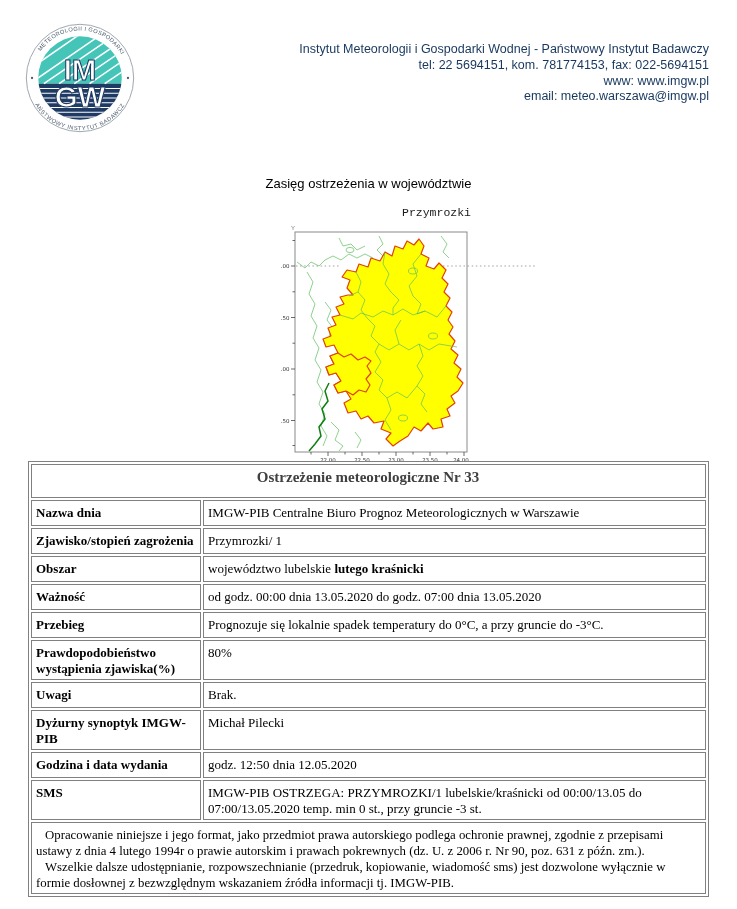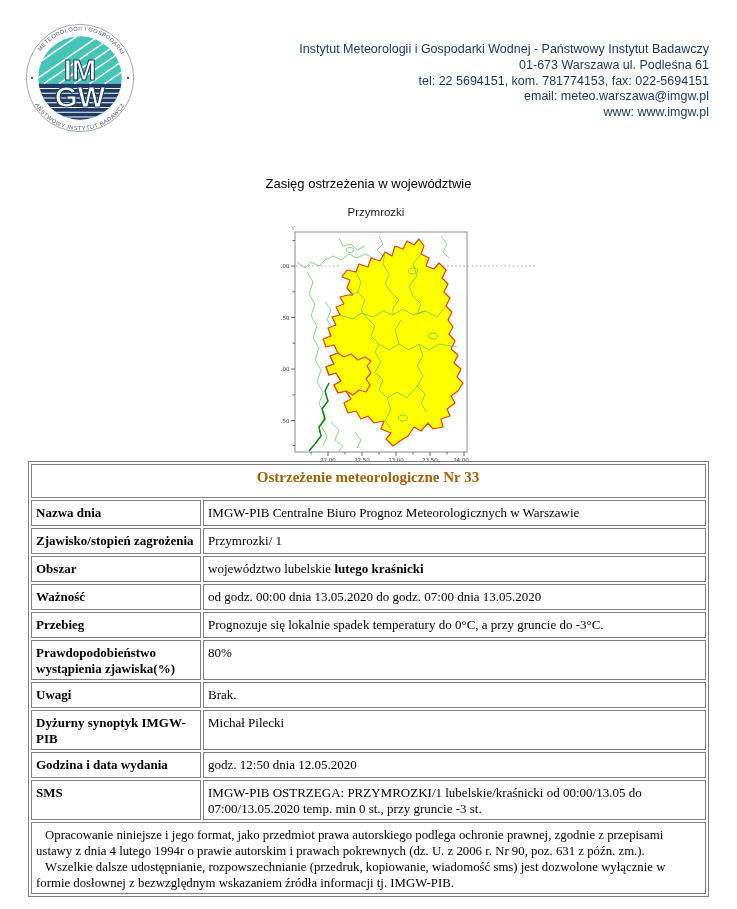--- a/index.html
+++ b/index.html
@@ -8,22 +8,22 @@
 
   
   .logo-wrap { position:absolute; left:23px; top:21px; width:114px; height:114px; }
   .org-lines { position:absolute; top:31px; right:28px; text-align:right;
                color:#17375E; font-size:12.5px; line-height:15.8px;margin-top:11px; }
   .org-lines .bold { font-weight:bold; }
 
   
   .section-title { position:absolute; top:176px; left:0; width:737px; text-align:center;
                    font-size:13px; color:#000; }
-  .map-label { position:absolute; top:206px; left:281px; width:190px; text-align:center;
-               font-size:11.5px; color:#1a1a1a; }
+  .map-label { position:absolute; top:206px; left:281px; width:190px; text-align:right;
+               font-size:11.5px; color:#1a1a1a;font-family:Liberation Mono, monospace; }
   .map-svg { position:absolute; left:281px; top:224px; }
 
   
   table.warning { position:absolute; left:28px; top:461px; width:681px;
                   border-collapse:separate; border-spacing:2px;
                   border:1px solid #808080; background:#fff;
                   font-family:"Liberation Serif","DejaVu Serif",serif; font-size:13px; color:#000; }
   table.warning td { border:1px solid #808080; vertical-align:top; padding:4px 5px 2px 4px; }
   td.lbl { width:170px; font-weight:bold; }
   td.ttl { text-align:center; font-weight:bold; font-size:15px; height:34px; padding-top:9px; }
@@ -76,24 +76,23 @@
     <text font-family="Liberation Sans, sans-serif" font-size="6" fill="#4a5a6a" letter-spacing="0.6">
       <textPath href="#arcBot" startOffset="50%" text-anchor="middle">PAŃSTWOWY INSTYTUT BADAWCZY</textPath>
     </text>
     <circle cx="9.5" cy="60" r="1.2" fill="#4a5a6a"></circle>
     <circle cx="110.5" cy="60" r="1.2" fill="#4a5a6a"></circle>
   </svg>
 </div>
 
 <div class="org-lines">
   <div>Instytut Meteorologii i Gospodarki Wodnej - Państwowy Instytut Badawczy</div>
-  <div>01-673 Warszawa ul. Podleśna 61</div>
   <div>tel: 22 5694151, kom. 781774153, fax: 022-5694151</div>
+  <div>www: www.imgw.pl</div>
   <div>email: meteo.warszawa@imgw.pl</div>
-  <div>www: www.imgw.pl</div>
 </div>
 
 <div class="section-title">Zasięg ostrzeżenia w województwie</div>
 <div class="map-label">Przymrozki</div>
 
 <svg class="map-svg" width="260" height="242" viewBox="0 0 260 242">
   <text x="10" y="6" font-size="6" fill="#777">Y</text>
   <g transform="translate(14,8)">
 
     <rect x="0" y="0" width="172" height="220" fill="#ffffff" stroke="#8a8a8a" stroke-width="1"></rect>
@@ -175,21 +174,21 @@
       <text x="135" y="230" text-anchor="middle">23.50</text>
       <text x="166" y="230" text-anchor="middle">24.00</text>
     </g>
   </g>
 </svg>
 
 <table class="warning">
   <tbody>
       <tr>
     <td class="ttl" colspan="2">
-      <span style="color:#a16207;">Ostrzeżenie meteorologiczne Nr 33</span>
+      <span style="color:#404040;">Ostrzeżenie meteorologiczne Nr 33</span>
     </td>
   </tr>
   <tr class="std">
     <td class="lbl">Nazwa dnia</td>
     <td>IMGW-PIB Centralne Biuro Prognoz Meteorologicznych w Warszawie</td>
   </tr>
   <tr class="std">
     <td class="lbl">Zjawisko/stopień zagrożenia</td>
     <td>Przymrozki/ 1</td>
   </tr>

